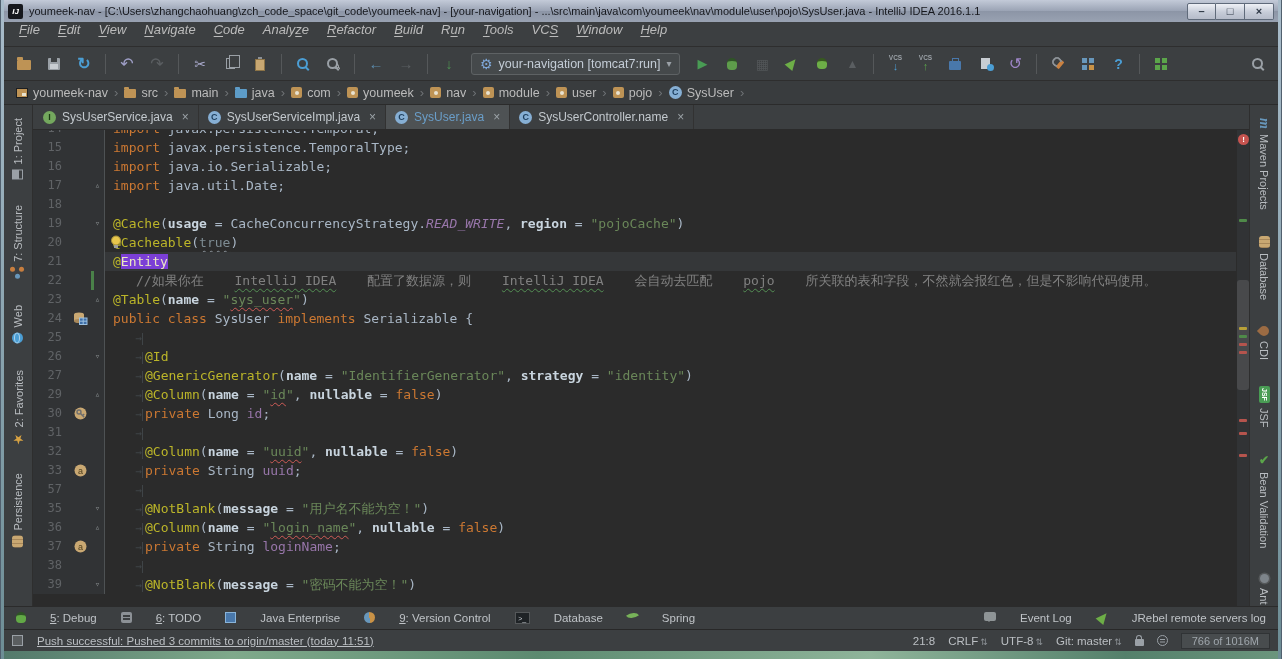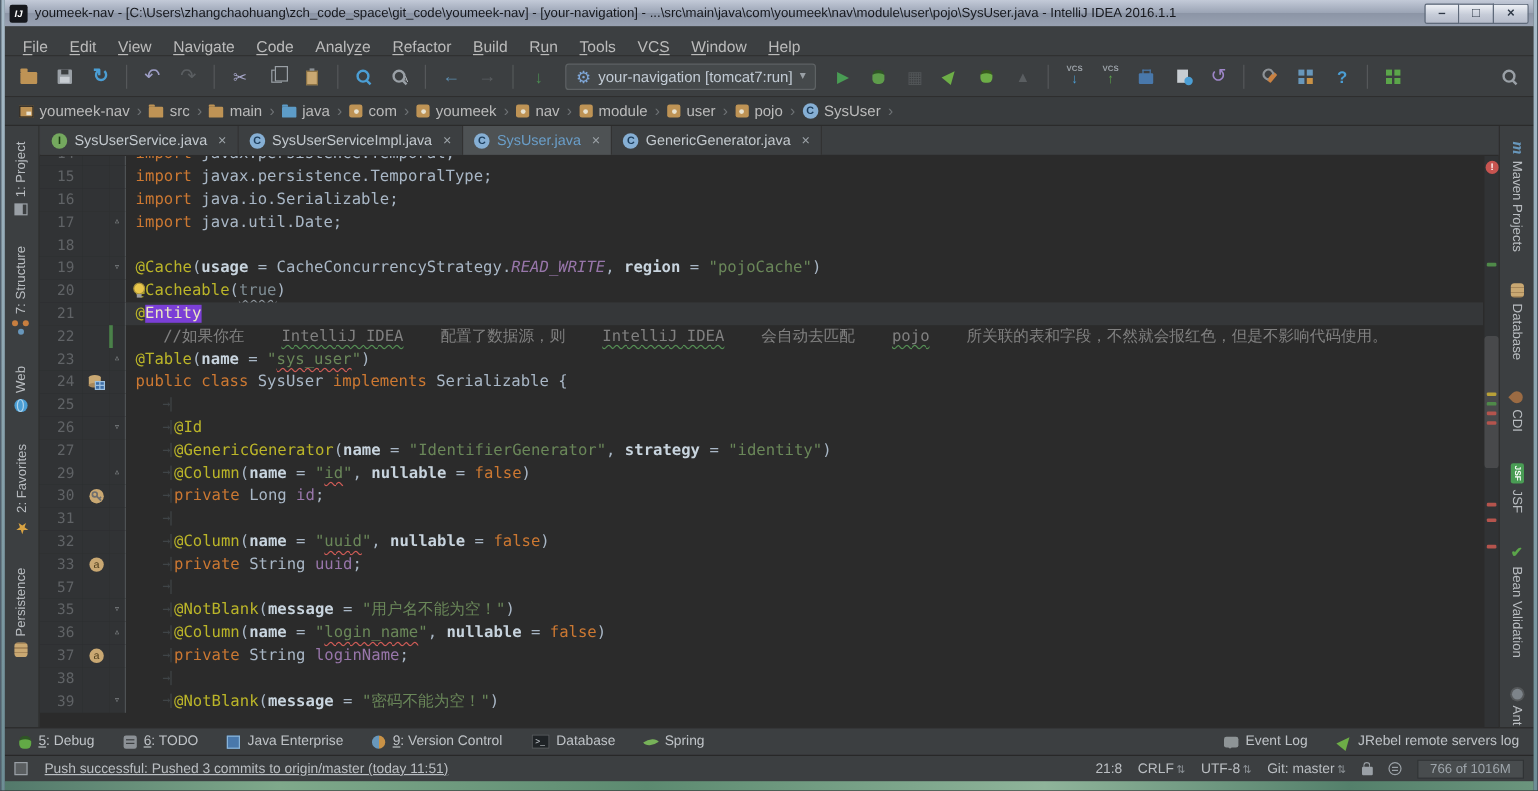--- a/index.html
+++ b/index.html
@@ -18,21 +18,21 @@
            display:flex;align-items:center;justify-content:center;border-radius:2px;font-style:italic;}
   .title{font-size:11px;color:#16181d;white-space:nowrap;overflow:hidden;flex:1;}
   .wbtns{display:flex;flex:none;margin-left:6px;}
   .wbtn{width:29px;height:17px;border:1px solid #5f6a7a;border-left:none;
         background:linear-gradient(#eef1f6,#c6ccd8 55%,#b6bcca);display:flex;align-items:center;justify-content:center;
         font-size:11px;color:#2e3846;font-weight:bold;}
   .wbtn:first-child{border-left:1px solid #5f6a7a;border-radius:2px 0 0 2px;}
   .wbtn:last-child{border-radius:0 2px 2px 0;}
 
   
-  .menubar{height:25px;flex:none;display:flex;align-items:flex-end;padding-left:6px;background:#3C3F41;border-bottom:1px solid #2e2e2e;}
+  .menubar{height:25px;flex:none;display:flex;align-items:flex-start;padding-left:6px;background:#3C3F41;border-bottom:1px solid #2e2e2e;font-style:italic;}
   .mitem{color:#bbbbbb;font-size:13px;padding:0 9px;}
   .mitem u{text-underline-offset:2px;}
 
   
   .toolbar{height:34px;flex:none;display:flex;align-items:center;gap:6px;padding:0 8px;background:#3C3F41;border-bottom:1px solid #2e2e2e;}
   .tbtn{width:24px;height:24px;display:flex;align-items:center;justify-content:center;flex:none;}
   .tbtn.off{opacity:.38;}
   .tsep{width:1px;height:20px;background:#55585a;margin:0 3px;flex:none;}
   .tspacer{flex:1;}
   .combo{height:22px;display:flex;align-items:center;gap:6px;padding:0 8px;background:#45494b;
@@ -158,21 +158,21 @@
   .gicon{display:flex;}
 
   
   .stripe{width:13px;flex:none;background:#313335;border-left:1px solid #2b2b2b;position:relative;}
   .badge{position:absolute;top:4px;left:1px;width:11px;height:11px;border-radius:50%;background:#c75450;color:#fff;font-size:8px;font-weight:bold;display:flex;align-items:center;justify-content:center;}
   .mark{position:absolute;left:2px;right:2px;height:3px;border-radius:1px;}
   .thumb{position:absolute;left:0;right:0;top:150px;height:110px;background:rgba(195,195,195,.16);border-radius:3px;}
 
   
   .bottombar{height:23px;flex:none;background:#3C3F41;border-top:1px solid #2b2b2b;display:flex;align-items:center;font-size:11.5px;color:#bfc3c7;padding:0 12px;}
-  .bitem{display:flex;align-items:center;gap:6px;margin-right:24px;white-space:nowrap;}
+  .bitem{display:flex;align-items:flex-start;gap:24px;margin-right:24px;white-space:nowrap;}
   .bright{margin-left:auto;display:flex;}
   .bright .bitem{margin-right:0;margin-left:26px;}
   .i-debug-tool-icon{width:10px;height:11px;background:#62a946;border-radius:5px 5px 4px 4px;border-top:3px solid #2f5426;}
   .i-todo-icon{width:11px;height:11px;background:#8c9196;border-radius:2px;position:relative;}
   .i-todo-icon::before{content:"";position:absolute;left:2px;right:2px;top:3px;height:1.5px;background:#3c3f41;box-shadow:0 3px 0 #3c3f41;}
   .i-javaee-icon{width:11px;height:11px;background:#4978ab;border:1px solid #89b4d9;}
   .i-version-control-icon{width:11px;height:11px;border-radius:50%;background:conic-gradient(#c99246 0 50%,#6897bb 50% 100%);}
   .i-terminal-icon{width:15px;height:12px;background:#1f2326;color:#c8cdd2;font-size:7px;display:flex;align-items:center;justify-content:center;border:1px solid #55585a;}
   .i-spring-icon{width:11px;height:7px;background:#77b259;border-radius:0 100% 0 100%;transform:rotate(-35deg);}
   .i-event-log-icon{width:12px;height:9px;background:#8e9496;border-radius:2px;position:relative;}
@@ -424,21 +424,21 @@
             <span class="tlabel">SysUserServiceImpl.java</span>
             <span class="tclose">×</span>
           </span>
           <span class="tab active">
             <span class="icn i-class-icon">C</span>
             <span class="tlabel">SysUser.java</span>
             <span class="tclose">×</span>
           </span>
           <span class="tab">
             <span class="icn i-class-icon">C</span>
-            <span class="tlabel">GenericGenerator.java</span>
+            <span class="tlabel">SysUserController.name</span>
             <span class="tclose">×</span>
           </span>
         </div>
       <div class="editor">
         <div class="lines">
             <div class="line"><span class="ln">14</span><span class="gic"></span><span class="foldc"></span><span class="codec"><span class="tk kw">import</span><span class="tk"> javax.persistence.Temporal;</span></span></div>
             <div class="line"><span class="ln">15</span><span class="gic"></span><span class="foldc"></span><span class="codec"><span class="tk kw">import</span><span class="tk"> javax.persistence.TemporalType;</span></span></div>
             <div class="line"><span class="ln">16</span><span class="gic"></span><span class="foldc"></span><span class="codec"><span class="tk kw">import</span><span class="tk"> java.io.Serializable;</span></span></div>
             <div class="line"><span class="ln">17</span><span class="gic"></span><span class="foldc"><span class="fm">▵</span></span><span class="codec"><span class="tk kw">import</span><span class="tk"> java.util.Date;</span></span></div>
             <div class="line"><span class="ln">18</span><span class="gic"></span><span class="foldc"></span><span class="codec"></span></div>

